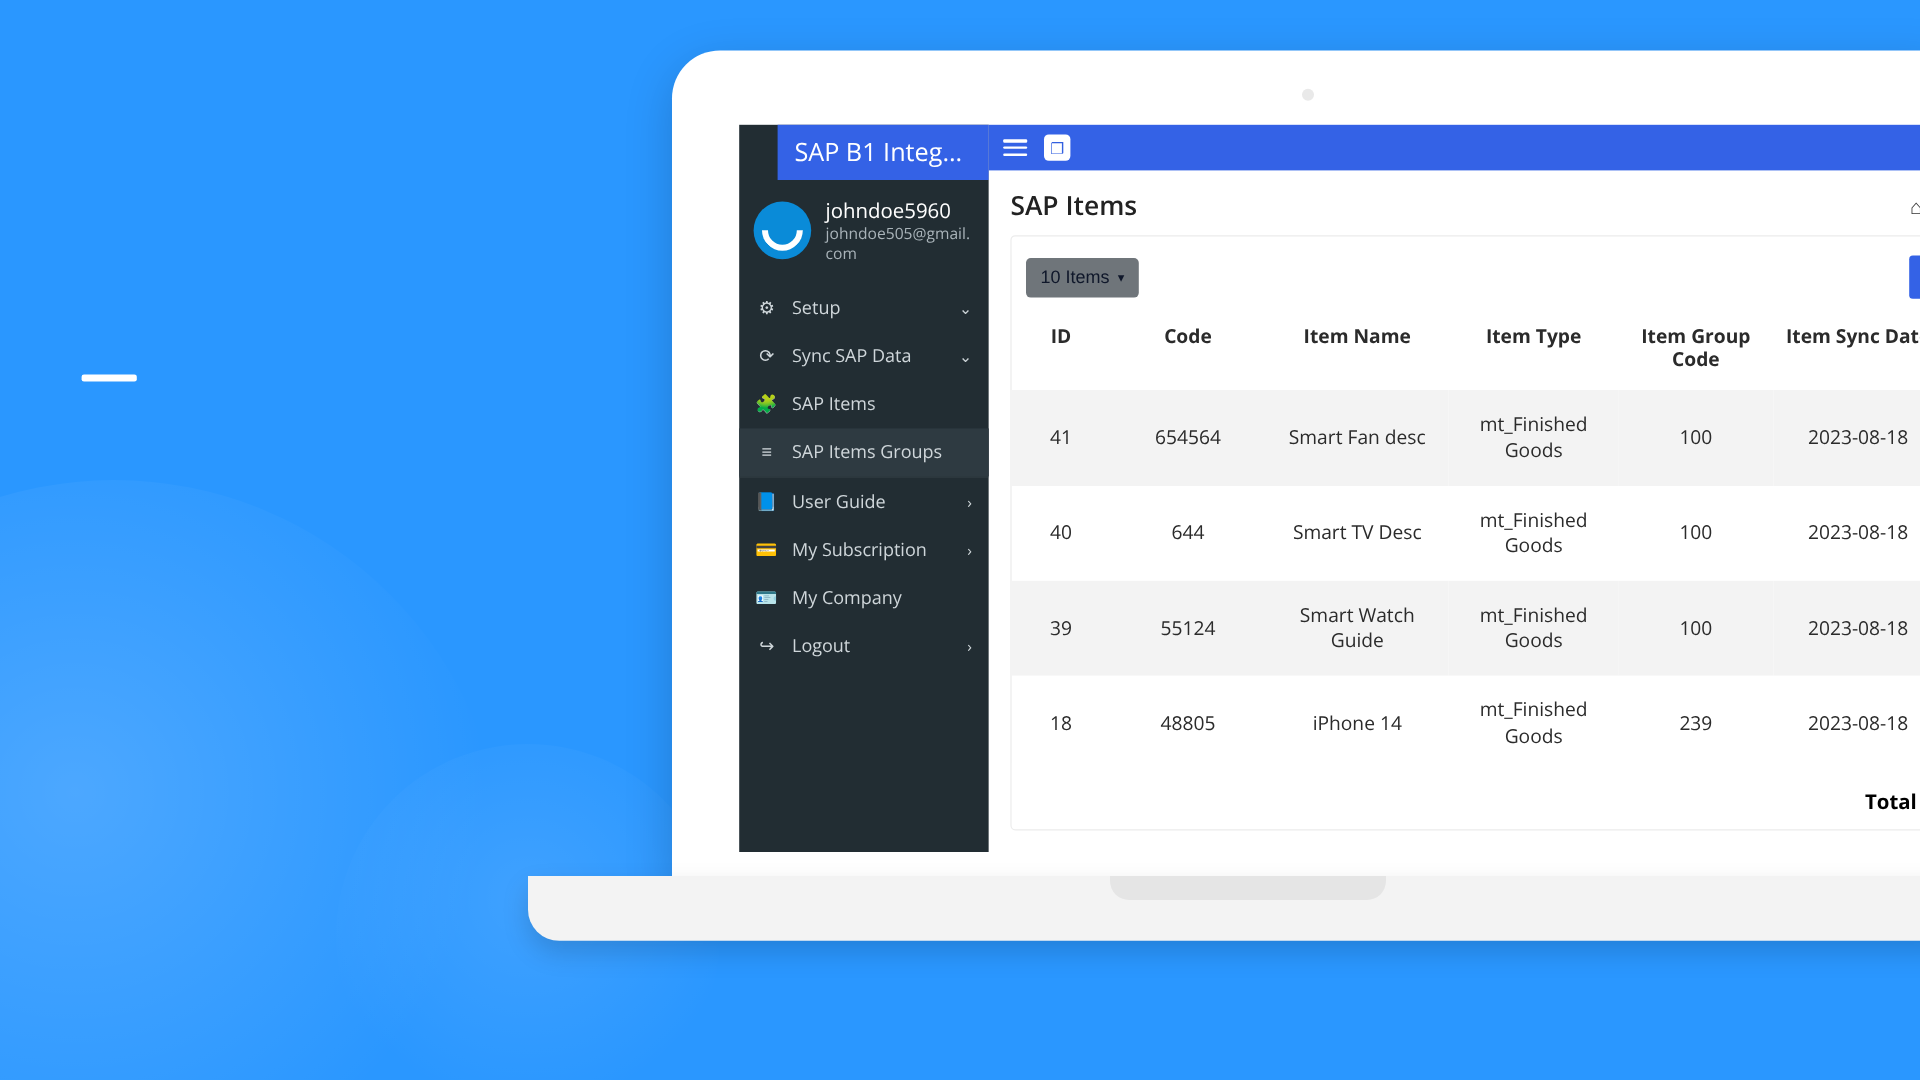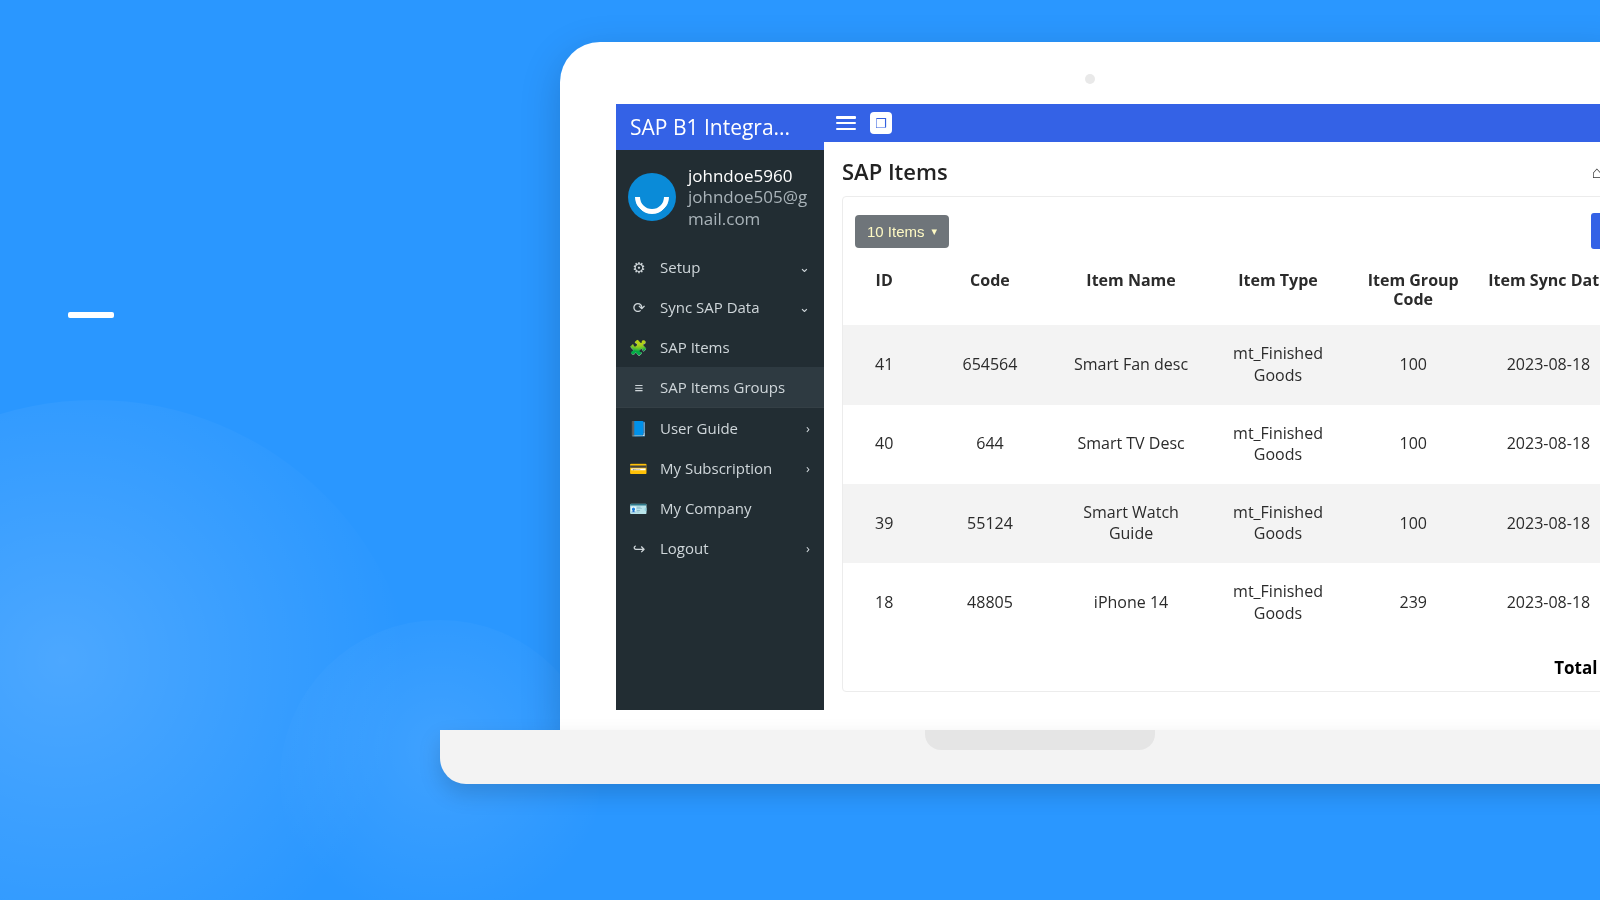--- a/index.html
+++ b/index.html
@@ -12,44 +12,44 @@
 
 .laptop { position:absolute; left:440px; top:730px; width:1200px; height:54px; background:#f3f3f3; border-radius:0 0 26px 26px; box-shadow:0 10px 22px rgba(0,0,0,0.15); }
 .laptop::after { content:""; position:absolute; left:50%; top:0; transform:translateX(-50%); width:230px; height:20px; background:#e5e5e5; border-radius:0 0 16px 16px; }
 
 .device { position:absolute; left:560px; top:42px; width:1060px; height:694px; background:#fff; border-radius:40px 0 0 0; box-shadow:0 12px 40px rgba(0,0,0,0.18); overflow:hidden; }
 .camdot { position:absolute; left:50%; top:32px; transform:translateX(-50%); width:10px; height:10px; border-radius:50%; background:#e9e9e9; }
 .screen { position:absolute; left:56px; top:62px; right:0; bottom:26px; background:#fff; display:flex; }
 
 
 .sidebar { width:208px; background:#222d33; color:#cfd6da; display:flex; flex-direction:column; font-size:15px; }
-.brand { background:#3462e6; color:#fff; font-size:21px; padding:9px 14px; white-space:nowrap; overflow:hidden; text-overflow:ellipsis; font-weight:400; }
+.brand { background:#3462e6; color:#fff; font-size:21px; padding:9px 14px; white-space:nowrap; overflow:hidden; text-overflow:ellipsis; font-weight:400;margin-left:32px; }
 .user-block { display:flex; gap:12px; padding:16px 12px 18px 12px; align-items:center; }
 .avatar { width:48px; height:48px; border-radius:50%; background:#0a8bd8; position:relative; flex:0 0 48px; }
 .avatar::after { content:""; position:absolute; inset:7px; border:5px solid #fff; border-top-color:transparent; border-left-color:transparent; transform:rotate(45deg); border-radius:50%; }
 .user-name { color:#fff; font-size:17px; line-height:1.2; }
-.user-mail { color:#a9b3b9; font-size:17px; line-height:1.25; word-break:break-word; }
+.user-mail { color:#a9b3b9; font-size:13px; line-height:1.25; word-break:break-word; }
 .nav-item { display:flex; align-items:center; gap:12px; padding:10px 14px; cursor:pointer; position:relative; }
 .nav-item.active { background:#2e3a41; }
 .nav-sep { border-top:1px solid #343f45; }
 .nav-icon { width:18px; display:flex; justify-content:center; font-size:15px; color:#cfd6da; }
 .nav-chevron { margin-left:auto; font-size:13px; color:#cfd6da; }
 
 
 .main { flex:1; display:flex; flex-direction:column; background:#fff; min-width:0; }
 .topbar { height:38px; background:#3462e6; display:flex; align-items:center; gap:14px; padding:0 12px; color:#fff; }
 .hamburger { width:20px; height:14px; display:flex; flex-direction:column; justify-content:space-between; cursor:pointer; }
 .hamburger span { height:2.5px; background:#fff; border-radius:1px; }
 .topicon { width:22px; height:22px; background:#fff; border-radius:4px; display:flex; align-items:center; justify-content:center; color:#3360e0; font-size:13px; cursor:pointer; }
 .page-head { display:flex; align-items:center; padding:14px 18px 10px 18px; }
 .page-title { font-size:22px; font-weight:600; color:#222; }
 .home-ic { margin-left:auto; font-size:17px; color:#333; }
 .panel { margin:0 0 0 18px; border:1px solid #ececec; border-radius:4px; padding:16px 0 8px 0; }
 .panel-top { display:flex; align-items:center; padding:0 12px 12px 12px; }
-.items-dd { background:#6f757a; color:#fef9c3; border:none; border-radius:4px; padding:8px 12px; font-size:15px; display:flex; align-items:center; gap:7px; cursor:pointer; }
+.items-dd { background:#6f757a; color:#0f172a; border:none; border-radius:4px; padding:8px 12px; font-size:15px; display:flex; align-items:center; gap:7px; cursor:pointer; }
 .items-dd .caret { font-size:11px; }
 .panel-right-btn { margin-left:auto; width:16px; height:36px; background:#3462e6; border-radius:3px 0 0 3px; }
 
 table.grid { width:100%; border-collapse:collapse; font-size:16px; color:#2b2b2b; }
 table.grid thead th { font-weight:700; padding:10px 8px 16px 8px; vertical-align:top; line-height:1.2; }
 table.grid tbody td { text-align:center; padding:18px 8px; vertical-align:middle; line-height:1.35; }
 table.grid tbody tr:nth-child(odd) { background:#f3f3f3; }
 table.grid td.left, table.grid th.left { text-align:center; }
 .total-row { text-align:right; font-weight:700; padding:14px 6px 4px 6px; font-size:17px; }
 

